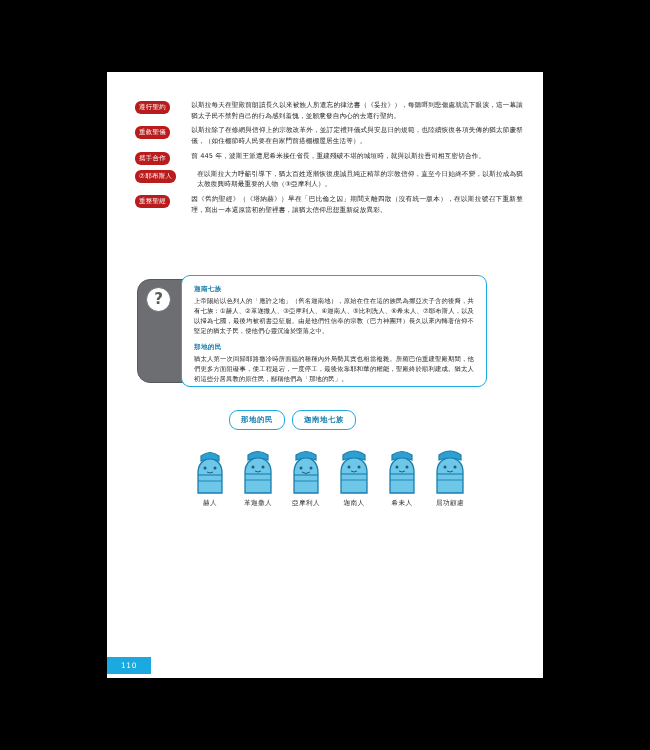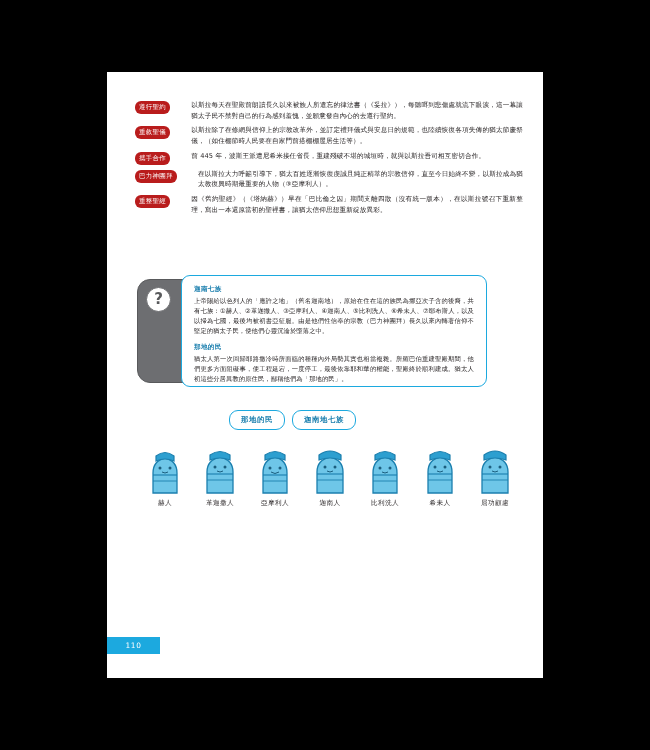--- a/index.html
+++ b/index.html
@@ -139,35 +139,35 @@
     font-weight: bold;
     padding: 3.5px 11px 4px 11px;
     letter-spacing: 0.6px;
     background: #fff;
     white-space: nowrap;
   }
   .people {
     margin-top: 17px;
     display: flex;
     justify-content: center;
-    gap: 9px;
+    gap: 2px;
   }
   .person { width: 46px; text-align: center; }
   .person svg { display: block; margin: 0 auto; }
   .pname {
     margin-top: 4px;
     font-size: 6.6px;
     color: #231f20;
     letter-spacing: 0.4px;
   }
   
   .pagenum {
     position: absolute;
-    left: 0; bottom: 24px;
-    width: 53px; height: 17px;
+    left: 0; bottom: 4px;
+    width: 44px; height: 17px;
     background: #1ca9df;
     color: #ffffff;
     font-size: 7.4px;
     line-height: 17px;
     text-align: center;
     letter-spacing: 0.6px;
   }
 </style>
 </head>
 <body>
@@ -181,21 +181,21 @@
     </div>
     <div class="brow">
       <span class="tag">重敘聖儀</span>
       <span class="btext">以斯拉除了在修網與信仰上的宗教改革外，並訂定禮拜儀式與安息日的規範，也陸續恢復各項失傳的猶太節慶祭儀，（如住棚節時人民要在自家門前搭棚棚屋居生活等）。</span>
     </div>
     <div class="brow">
       <span class="tag">攜手合作</span>
       <span class="btext">前 445 年，波斯王派遣尼希米接任省長，重建殘破不堪的城垣時，就與以斯拉吾司相互密切合作。</span>
     </div>
     <div class="brow">
-      <span class="tag">巴力神團拜</span>
+      <span class="tag">⑦耶布斯人</span>
       <span class="btext">在以斯拉大力呼籲引導下，猶太百姓逐漸恢復虔誠且純正精萃的宗教信仰，直至今日始終不變，以斯拉成為猶太教復興時期最重要的人物（③亞摩利人）。</span>
     </div>
     <div class="brow">
       <span class="tag">重整聖經</span>
       <span class="btext">因《舊約聖經》（《塔納赫》）早在「巴比倫之囚」期間支離四散（沒有統一版本），在以斯拉號召下重新整理，寫出一本還原當初的聖裡書，讓猶太信仰思想重新綻放異彩。</span>
     </div>
   </div>
 
   <div class="notewrap">
     <div class="qtab">
@@ -263,32 +263,20 @@
           <path d="M9 27 L35 27" stroke="#1b7fae" stroke-width="1.1"></path>
           <path d="M11 8 Q22 0 33 8 L33 13 Q22 9 11 13 Z" fill="#2d9fd0" stroke="#1b7fae" stroke-width="1.2"></path>
           <circle cx="17" cy="20" r="1.5" fill="#1b5e7e"></circle>
           <circle cx="27" cy="20" r="1.5" fill="#1b5e7e"></circle>
           <path d="M19 24 Q22 26 25 24" stroke="#1b5e7e" fill="none" stroke-width="1"></path>
           <path d="M9 33 L35 33" stroke="#1b7fae" stroke-width="0.9"></path>
         </svg>
         <div class="pname">迦南人</div>
       </div>
 
-      <div class="person">
-        <svg width="44" height="48" viewBox="0 0 44 48">
-          <path d="M10 46 L10 26 Q10 13 22 10 Q34 13 34 26 L34 46 Z" fill="#6ec6e8" stroke="#1b7fae" stroke-width="1.3"></path>
-          <path d="M10 28 L34 28" stroke="#1b7fae" stroke-width="1.1"></path>
-          <path d="M12 8 Q22 1 32 8 L32 13 Q22 9 12 13 Z" fill="#2d9fd0" stroke="#1b7fae" stroke-width="1.2"></path>
-          <circle cx="17" cy="21" r="1.5" fill="#1b5e7e"></circle>
-          <circle cx="27" cy="21" r="1.5" fill="#1b5e7e"></circle>
-          <path d="M19 25 Q22 27 25 25" stroke="#1b5e7e" fill="none" stroke-width="1"></path>
-          <path d="M10 34 L34 34" stroke="#1b7fae" stroke-width="0.9"></path>
-        </svg>
-        <div class="pname">比利洗人</div>
-      </div>
 
       <div class="person">
         <svg width="44" height="48" viewBox="0 0 44 48">
           <path d="M10 46 L10 25 Q10 13 22 10 Q34 13 34 25 L34 46 Z" fill="#6ec6e8" stroke="#1b7fae" stroke-width="1.3"></path>
           <path d="M10 27 L34 27" stroke="#1b7fae" stroke-width="1.1"></path>
           <path d="M12 8 Q22 1 32 8 L32 13 Q22 9 12 13 Z" fill="#2d9fd0" stroke="#1b7fae" stroke-width="1.2"></path>
           <circle cx="17" cy="20" r="1.5" fill="#1b5e7e"></circle>
           <circle cx="27" cy="20" r="1.5" fill="#1b5e7e"></circle>
           <path d="M19 24 Q22 26 25 24" stroke="#1b5e7e" fill="none" stroke-width="1"></path>
           <path d="M10 33 L34 33" stroke="#1b7fae" stroke-width="0.9"></path>

